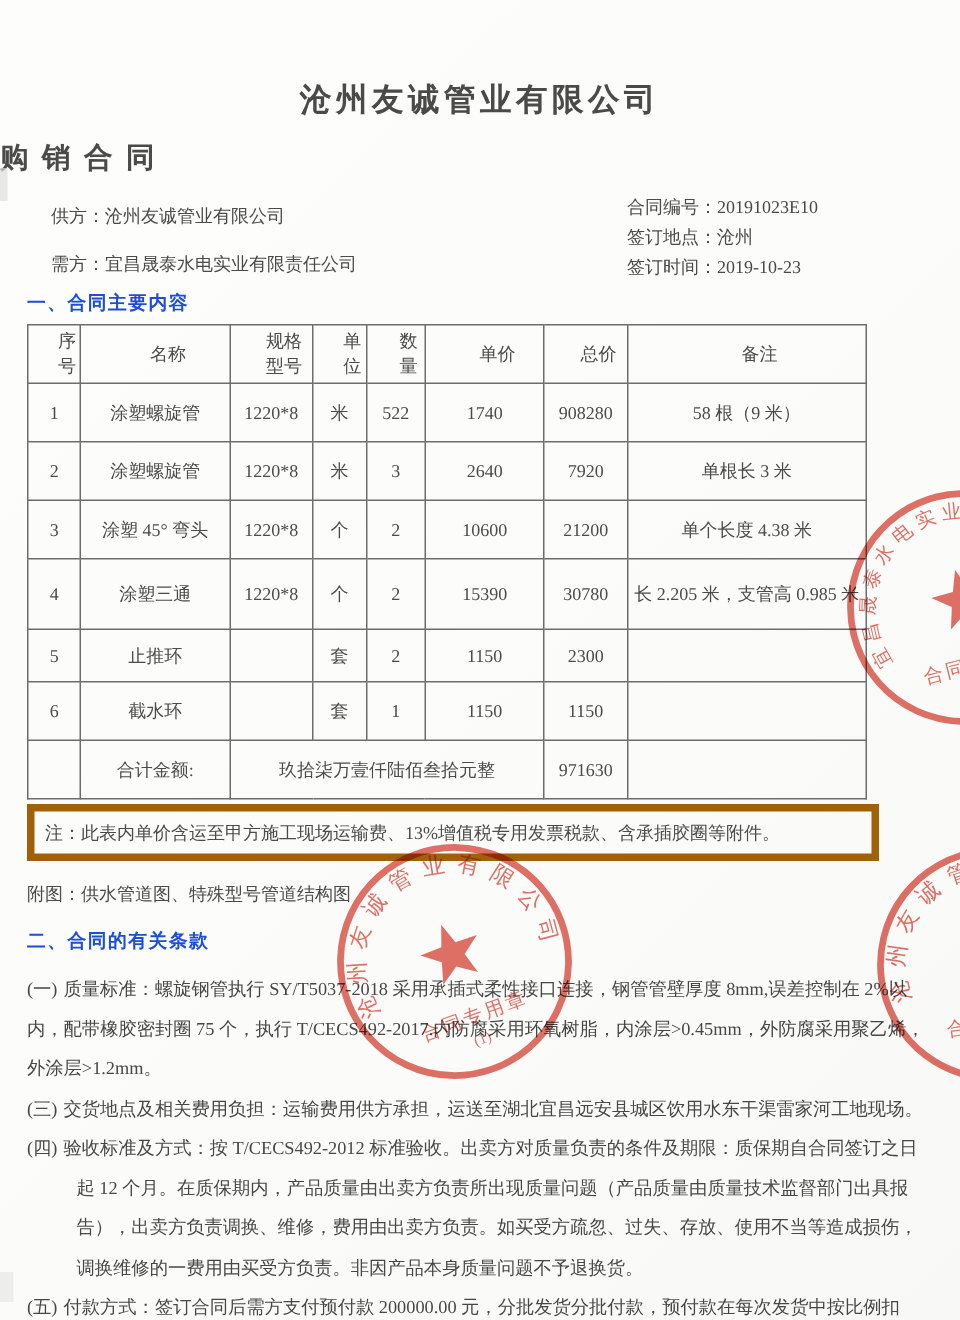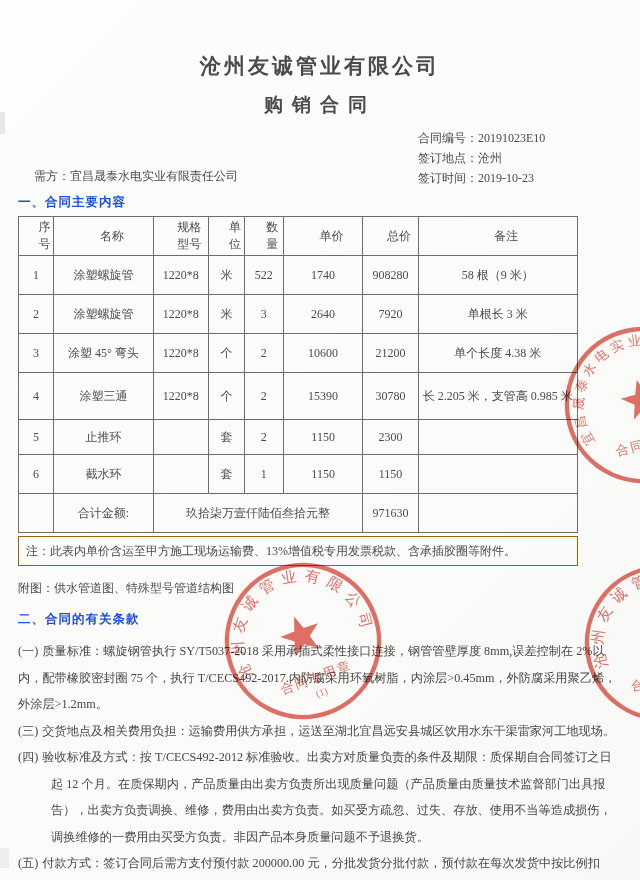--- a/index.html
+++ b/index.html
@@ -5,33 +5,33 @@
   html,body{margin:0;padding:0;}
   body{
     width:640px;height:880px;overflow:hidden;position:relative;
     background:linear-gradient(135deg,#fdfdfc 0%,#fbfbf9 60%,#f8f8f6 100%);
     font-family:"Liberation Serif", serif;
     color:#3f3f3f;
     -webkit-font-smoothing:antialiased;
   }
   .doc{position:absolute;inset:0;}
   .title-company{margin:52px 0 0 0;text-align:center;font-size:21px;font-weight:600;letter-spacing:3px;color:#4a4a4a;}
-  .title-doc{margin:12px 0 0 0;text-align:center;font-size:19px;font-weight:600;letter-spacing:9px;color:#4a4a4a;}
+  .title-doc{margin:12px 0 0 0;text-align:left;font-size:19px;font-weight:600;letter-spacing:9px;color:#4a4a4a;}
   .info{position:relative;margin:10px 20px 0 20px;height:64px;font-size:12px;color:#4a4a4a;}
   .info .supplier{position:absolute;left:14px;top:8px;}
   .info .buyer{position:absolute;left:14px;top:40px;text-align:right;}
   .info .meta{position:absolute;left:398px;top:0;line-height:20px;}
   .sec-heading{margin:2px 0 0 18px;font-size:12.5px;font-weight:700;color:#1d4ed8;letter-spacing:1px;}
   table.items{border-collapse:collapse;margin:5px 18px 0 18px;width:560px;font-size:12px;color:#4b4b4b;table-layout:fixed;}
   table.items th,table.items td{border:1px solid #6d6d6d;text-align:center;padding:2px 2px;font-weight:400;overflow:hidden;}
   table.items th{height:30px;padding-left:19px;}
   table.items td{height:34px;}
   table.items tr.tall td{height:42px;line-height:17px;}
   table.items tr.short td{height:30px;}
-  .note-box{border:1px solid #a16207;margin:3px 18px 0 18px;width:544px;padding:6px 7px;font-size:12px;color:#4b4b4b;line-height:16px;}
+  .note-box{border:5px solid #a16207;margin:3px 18px 0 18px;width:544px;padding:6px 7px;font-size:12px;color:#4b4b4b;line-height:16px;}
   .attachment{margin:14px 0 0 18px;font-size:12px;color:#4a4a4a;}
   .terms-wrap{margin:10px 20px 0 18px;}
   .terms-wrap p{margin:0;font-size:12.2px;line-height:26.5px;color:#474747;}
   .terms-wrap p.hang{padding-left:33px;text-indent:-33px;}
   .term-no{margin-right:4px;}
   
   .stamp{position:absolute;mix-blend-mode:multiply;opacity:.78;pointer-events:none;}
   .stamp svg{display:block;}
   .stamp-buyer{left:558px;top:320px;transform:rotate(-14deg);}
   .stamp-supplier-mid{left:218px;top:556px;transform:rotate(-20deg);}
@@ -42,20 +42,21 @@
 </style>
 </head>
 <body>
 
 <div class="doc">
 
   <h1 class="title-company">沧州友诚管业有限公司</h1>
   <h2 class="title-doc">购销合同</h2>
 
   <div class="info">
+    <div class="supplier"><span>供方：</span><span>沧州友诚管业有限公司</span></div>
     <div class="buyer"><span>需方：</span><span>宜昌晟泰水电实业有限责任公司</span></div>
     <div class="meta">
       <div><span>合同编号：</span><span>20191023E10</span></div>
       <div><span>签订地点：</span><span>沧州</span></div>
       <div><span>签订时间：</span><span>2019-10-23</span></div>
     </div>
   </div>
 
   <div class="sec-heading">一、合同主要内容</div>
 

